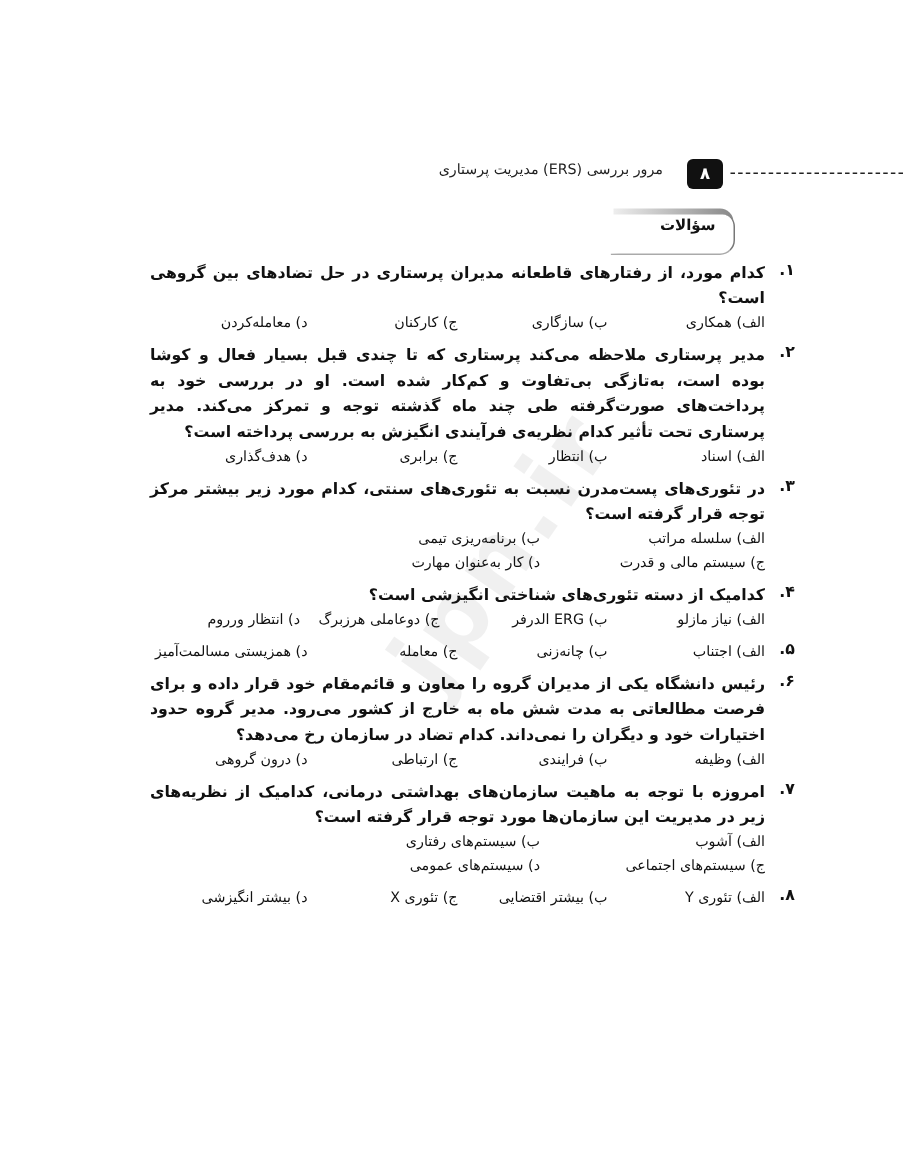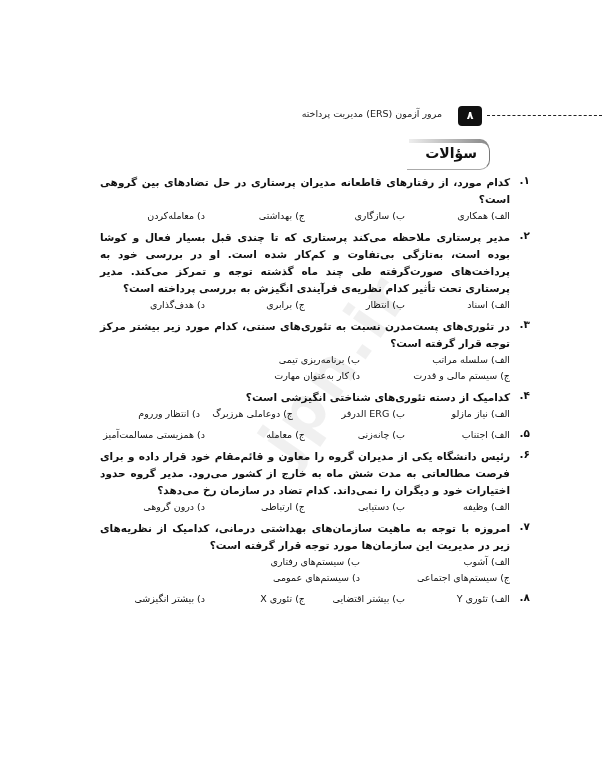--- a/index.html
+++ b/index.html
@@ -19,21 +19,21 @@
 
     
     .section-tab { position: absolute; left: 405px; top: 139px; width: 82px; height: 30px; }
     .section-tab .shade { position: absolute; left: 4px; top: 0; width: 80px; height: 9px;
                           background: linear-gradient(to right, #eee, #888);
                           border-top-right-radius: 10px; }
     .section-tab .box { position: absolute; left: 2px; top: 4px; width: 82px; height: 26px;
                         border-right: 1.5px solid #777; border-bottom: 1.5px solid #aaa;
                         border-bottom-right-radius: 10px; background: #fff;
                         border-top-right-radius: 8px; }
-    .section-tab .label { position: absolute; right: 10px; top: 6px; font-size: 14px;
+    .section-tab .label { position: absolute; right: 10px; top: 6px; font-size: 10px;
                           font-weight: bold; direction: rtl; }
 
     
     .questions { position: absolute; left: 100px; width: 410px; top: 174px; direction: rtl; }
     .q { position: relative; margin-bottom: 5px; }
     .q-num { position: absolute; right: -20px; top: 0; font-size: 10.5px; font-weight: bold; }
     .q-text { font-size: 10.5px; font-weight: bold; line-height: 17px; text-align: justify;
               text-align-last: right; }
     .opts { font-size: 9.5px; line-height: 16px; position: relative; height: 16px; }
     .opts.two-row { height: 32px; }
@@ -44,40 +44,40 @@
                  font-family: "DejaVu Sans", sans-serif; pointer-events: none; }
   </style>
 </head>
 <body>
 
 <div class="page">
 
   <div class="watermark">jpn.ir</div>
 
   <div class="header">
-    <div class="header-title">مرور آزمون (ERS) مدیریت پرداخته</div>
+    <div class="header-title">مرور بررسی (ERS) مدیریت پرستاری</div>
     <div class="page-badge">۸</div>
     <div class="header-dash"></div>
   </div>
 
   <div class="section-tab">
     <div class="shade"></div>
     <div class="box"></div>
     <div class="label">سؤالات</div>
   </div>
 
   <div class="questions">
 
     <div class="q">
       <span class="q-num">۱.</span>
       <div class="q-text">کدام مورد، از رفتارهای قاطعانه مدیران پرستاری در حل تضادهای بین گروهی است؟</div>
       <div class="opts">
         <span class="opt" style="right:0">الف) همکاری</span>
         <span class="opt" style="right:105px">ب) سازگاری</span>
-        <span class="opt" style="right:205px">ج) بهداشتی</span>
+        <span class="opt" style="right:205px">ج) کارکنان</span>
         <span class="opt" style="right:305px">د) معامله‌کردن</span>
       </div>
     </div>
 
     <div class="q">
       <span class="q-num">۲.</span>
       <div class="q-text">مدیر پرستاری ملاحظه می‌کند پرستاری که تا چندی قبل بسیار فعال و کوشا بوده است، به‌تازگی بی‌تفاوت و کم‌کار شده است. او در بررسی خود به پرداخت‌های صورت‌گرفته طی چند ماه گذشته توجه و تمرکز می‌کند. مدیر پرستاری تحت تأثیر کدام نظریه‌ی فرآیندی انگیزش به بررسی پرداخته است؟</div>
       <div class="opts">
         <span class="opt" style="right:0">الف) اسناد</span>
         <span class="opt" style="right:105px">ب) انتظار</span>
@@ -116,21 +116,21 @@
         <span class="opt" style="right:205px">ج) معامله</span>
         <span class="opt" style="right:305px">د) همزیستی مسالمت‌آمیز</span>
       </div>
     </div>
 
     <div class="q">
       <span class="q-num">۶.</span>
       <div class="q-text">رئیس دانشگاه یکی از مدیران گروه را معاون و قائم‌مقام خود قرار داده و برای فرصت مطالعاتی به مدت شش ماه به خارج از کشور می‌رود. مدیر گروه حدود اختیارات خود و دیگران را نمی‌داند. کدام تضاد در سازمان رخ می‌دهد؟</div>
       <div class="opts">
         <span class="opt" style="right:0">الف) وظیفه</span>
-        <span class="opt" style="right:105px">ب) دستیابی</span>
+        <span class="opt" style="right:105px">ب) فرایندی</span>
         <span class="opt" style="right:205px">ج) ارتباطی</span>
         <span class="opt" style="right:305px">د) درون گروهی</span>
       </div>
     </div>
 
     <div class="q">
       <span class="q-num">۷.</span>
       <div class="q-text">امروزه با توجه به ماهیت سازمان‌های بهداشتی درمانی، کدامیک از نظریه‌های زیر در مدیریت این سازمان‌ها مورد توجه قرار گرفته است؟</div>
       <div class="opts two-row">
         <span class="opt" style="right:0;top:0">الف) آشوب</span>

